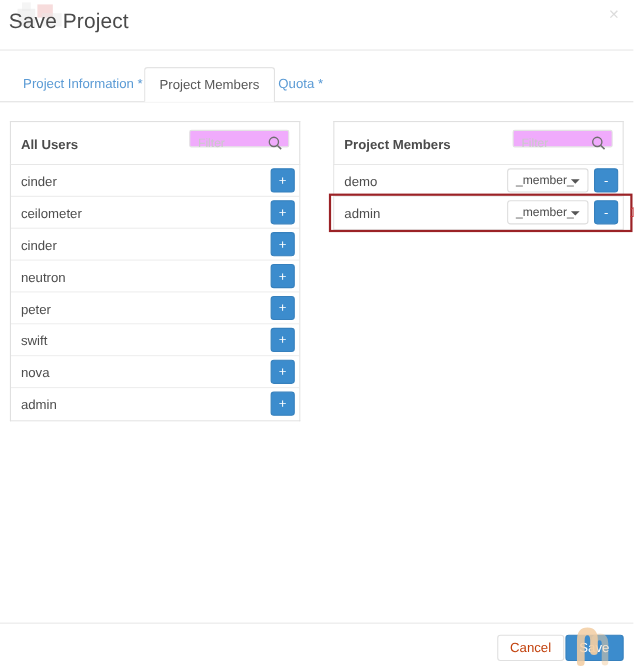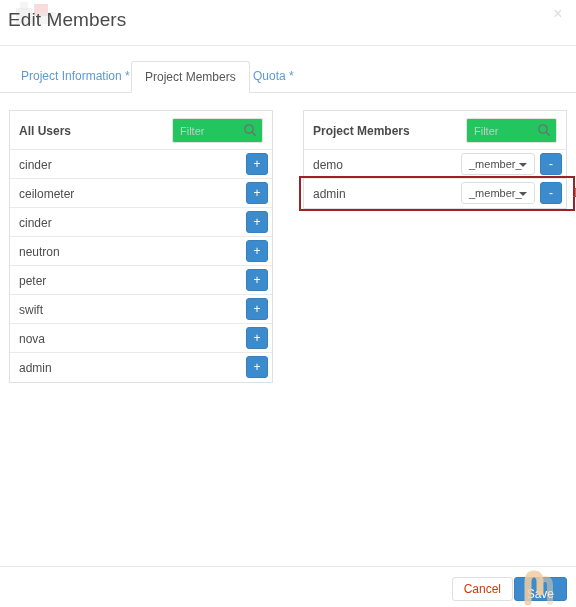--- a/index.html
+++ b/index.html
@@ -132,24 +132,24 @@
     top: 13px;
     font-size: 12px;
     font-weight: bold;
     color: #4b4b4b;
   }
   .filter-wrap {
     position: absolute;
     right: 9px;
     top: 7px;
     width: 91px;
-    height: 25px;
+    height: 16px;
     border: 1px solid #e3e3e3;
     border-radius: 2px;
-    background: #22c55e;
+    background: #f0abfc;
     box-sizing: border-box;
     margin-left: 20px;
   }
   .filter-input {
     position: absolute;
     left: 0;
     top: 0;
     width: 70px;
     height: 23px;
     border: none;
@@ -286,21 +286,21 @@
     cursor: pointer;
     box-sizing: border-box;
     font-family: "Liberation Sans", sans-serif;
   }
   .btn-save {
     position: absolute;
     right: 9px;
     top: 577px;
     height: 24px;
     line-height: 22px;
-    padding: 5px 12px;
+    padding: 0 12px;
     border: 1px solid #3680bd;
     border-radius: 3px;
     background: #3c8ccd;
     color: #ffffff;
     font-size: 12px;
     cursor: pointer;
     box-sizing: border-box;
     font-family: "Liberation Sans", sans-serif;
   }
   .cursor-overlay {
@@ -315,21 +315,21 @@
 </head>
 <body>
 
 <div class="modal-header">
   <svg class="title-artifact" viewBox="0 0 46 26">
     <rect x="2" y="6" width="16" height="16" fill="#cfcfcf" opacity="0.5"></rect>
     <rect x="20" y="2" width="14" height="12" fill="#e8a3a3" opacity="0.7"></rect>
     <rect x="24" y="10" width="18" height="12" fill="#d6d6d6" opacity="0.5"></rect>
     <rect x="6" y="0" width="8" height="8" fill="#dcdcdc" opacity="0.5"></rect>
   </svg>
-  <div class="modal-title">Edit Members</div>
+  <div class="modal-title">Save Project</div>
   <div class="close-icon">×</div>
 </div>
 <div class="header-rule"></div>
 
 <div class="tabs">
   <div class="tab" id="tab0">Project Information *</div>
   <div class="tab active" id="tab1">Project Members</div>
   <div class="tab" id="tab2">Quota *</div>
 </div>
 

